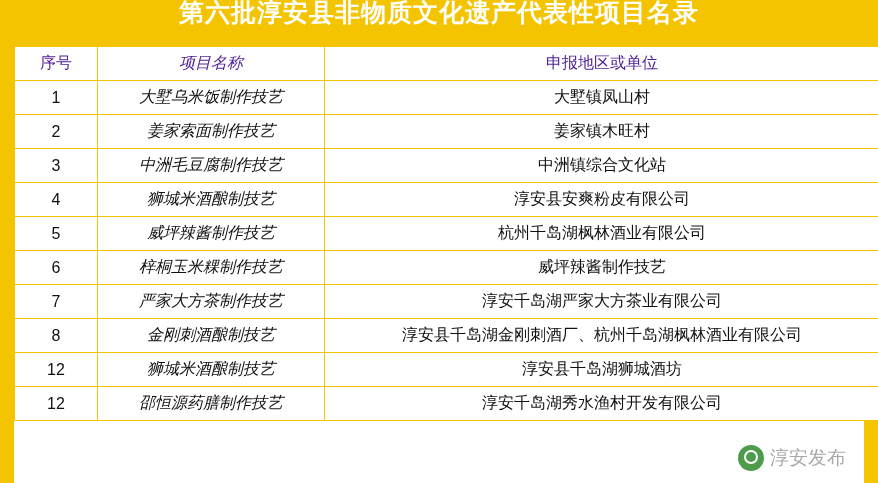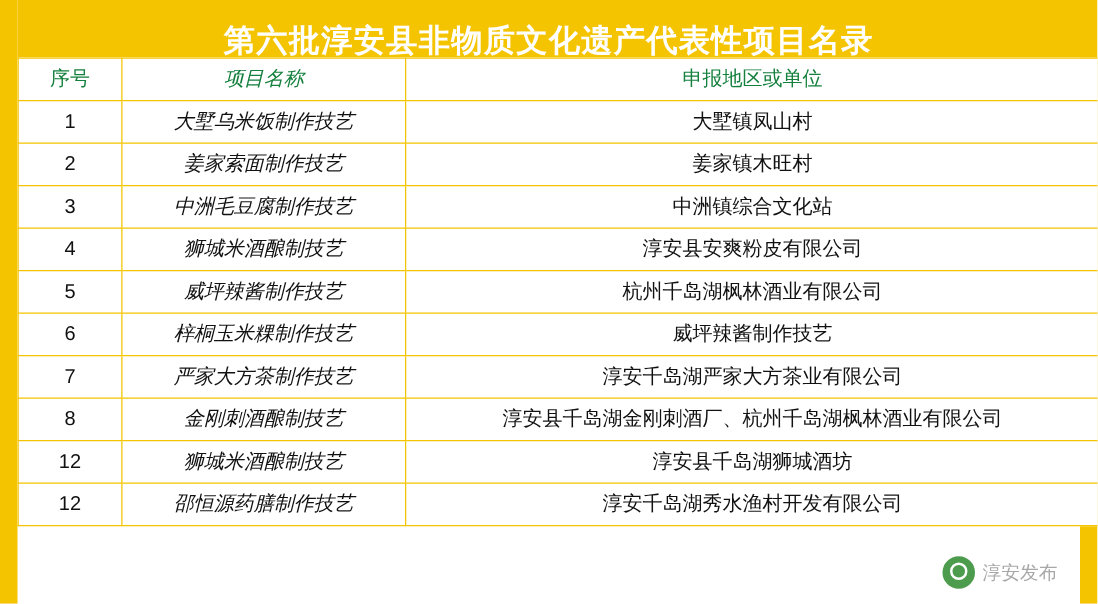--- a/index.html
+++ b/index.html
@@ -19,21 +19,21 @@
     height: 483px;
     background: #ffffff;
     box-sizing: border-box;
     border-left: 14px solid #f5c400;
     border-right: 14px solid #f5c400;
   }
   .title-bar {
     height: 46px;
     background: #f5c400;
     display: flex;
-    align-items: flex-end;
+    align-items: flex-start;
     justify-content: center;
   }
   .title-text {
     color: #ffffff;
     font-size: 25px;
     font-weight: bold;
     letter-spacing: 1px;
     line-height: 1;
     white-space: nowrap;
   }
@@ -49,21 +49,21 @@
     text-align: center;
     vertical-align: middle;
     font-size: 16px;
     color: #111111;
     padding: 0 2px;
     white-space: nowrap;
     overflow: hidden;
   }
   table.doc-table tr.header-row td {
     font-size: 16px;
-    color: #15803d;
+    color: #4c1d95;
   }
   .col-idx { width: 78px; }
   .col-name { width: 222px; font-style: italic; }
   .col-region { width: 550px; margin-left: 48px; }
 
   .watermark {
     position: absolute;
     right: 18px;
     bottom: 12px;
     display: flex;
@@ -84,21 +84,21 @@
     position: absolute;
     left: 6px;
     top: 5px;
     width: 14px;
     height: 14px;
     border-radius: 50%;
     border: 2px solid #ffffff;
     box-sizing: border-box;
   }
   .wm-text {
-    font-size: 15px;
+    font-size: 19px;
     color: #9a9a9a;
     white-space: nowrap;
   }
 </style>
 </head>
 <body>
 
 <div class="page">
 
   <div class="title-bar">

